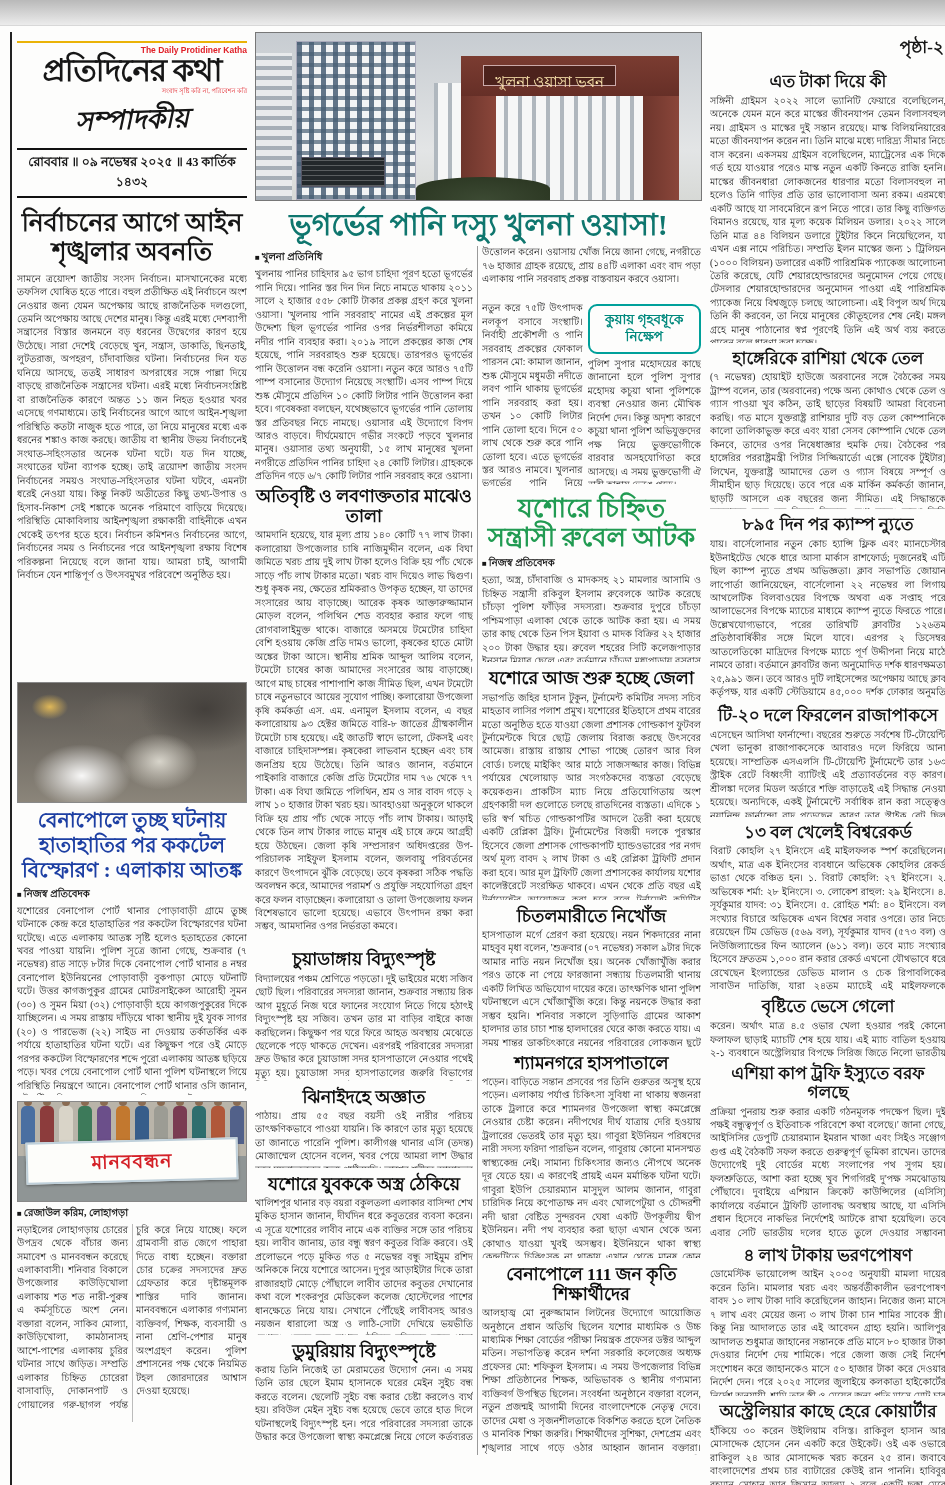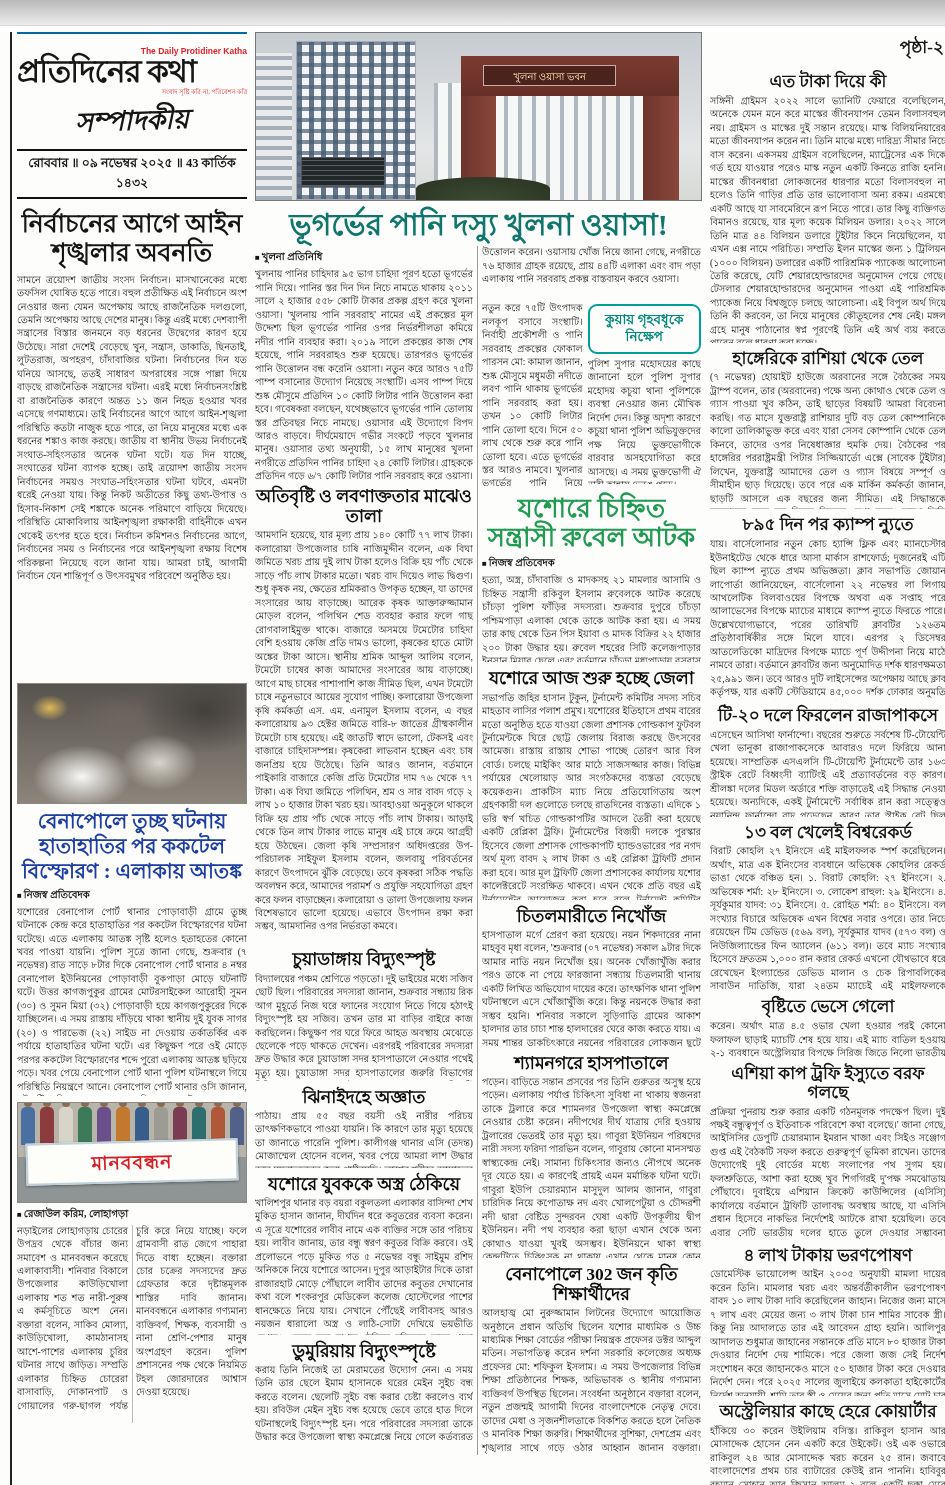--- a/index.html
+++ b/index.html
@@ -13,23 +13,23 @@
   .vr.dark { background:#444; }
 
   
   .body-text { font-size:9.5px; line-height:1.42; text-align:justify; overflow:hidden; color:#1a1a1a; }
   .byline { font-size:10px; font-weight:bold; margin:3px 0 2px 0; }
   .byline::before { content:"■ "; font-size:8px; }
   .subhead { font-weight:bold; text-align:center; font-size:17.5px; line-height:1.15; margin:6px 0 3px 0; color:#0d0d0d; }
 
   
   .col1 { width:237px; flex:0 0 auto; border-left:2px solid #222; padding-left:5px; }
-  .masthead { border-top:2px solid #0369a1; padding-top:12px; position:relative; }
+  .masthead { border-top:2px solid #eab308; padding-top:2px; position:relative;margin-top:9px; }
   .mh-eng { color:#e02028; font-weight:bold; font-size:8.5px; text-align:right; font-family:"Liberation Sans",sans-serif; }
-  .mh-logo { font-size:31px; font-weight:800; text-align:left; line-height:1.05; letter-spacing:-1px; }
+  .mh-logo { font-size:31px; font-weight:800; text-align:center; line-height:1.05; letter-spacing:-1px; }
   .mh-tag { color:#e02028; font-size:6.5px; text-align:right; margin-top:-2px; }
   .mh-script { font-size:27px; font-style:italic; font-weight:bold; text-align:center; transform:rotate(-2deg); margin:2px 0 4px 0; }
   .date-bar { border-top:2px solid #111; border-bottom:2px solid #111; text-align:center; font-weight:bold; font-size:12.5px; padding:3px 0; }
   .ed-head { font-size:25px; font-weight:800; text-align:center; line-height:1.18; margin:10px 0 6px 0; }
   .blue-head { color:#1d3fa3; font-size:20.5px; font-weight:800; text-align:center; line-height:1.22; margin:5px 0 2px 0; }
 
   
   .photo-explosion { height:121px; border:1px solid #888; margin:5px 0 3px 0;
     background:
       radial-gradient(70px 45px at 28% 78%, rgba(255,255,255,.95), transparent 70%),
@@ -63,21 +63,21 @@
                repeating-linear-gradient(0deg, rgba(72,94,116,.7) 0 4px, transparent 4px 11px), #f3f4f5;
     border:1px solid #aab; }
   .bldg2 { position:absolute; left:0; top:12%; width:8%; height:88%;
     background:repeating-linear-gradient(0deg, rgba(100,115,130,.5) 0 4px, transparent 4px 10px), #e8eaec; }
   .bldg3 { position:absolute; left:40%; top:30%; width:52%; height:70%;
     background:repeating-linear-gradient(90deg, rgba(90,105,120,.45) 0 4px, transparent 4px 14px), #f6f7f7; }
   .arch-left { position:absolute; left:46%; top:14%; width:8%; height:86%; background:linear-gradient(90deg,#6d352c,#8a463a); }
   .arch-right { position:absolute; left:87%; top:14%; width:8%; height:86%; background:linear-gradient(90deg,#6d352c,#8a463a); }
   .arch-top { position:absolute; left:46%; top:14%; width:49%; height:24%; background:linear-gradient(#7b3c31,#662f27); }
   .arch-sign { position:absolute; left:51%; top:19%; width:30%; height:13%; background:#4c221c; color:#ffe9b0;
-    font-size:10px; text-align:center; line-height:2.2; border:1px solid #caa; }
+    font-size:15px; text-align:center; line-height:2.2; border:1px solid #caa; }
   .bush { position:absolute; bottom:0; left:36%; width:30%; height:14%; background:radial-gradient(ellipse at 50% 100%, #3c4a33, #28331f); border-radius:50% 50% 0 0; }
   .gate-sign2 { position:absolute; left:10%; bottom:8%; width:19%; height:18%; background:#23282b; border:1px solid #556;
     background-image:repeating-linear-gradient(0deg, rgba(255,255,255,.25) 0 1px, transparent 1px 5px); }
   .lead-head { color:#0f766e; font-size:30px; font-weight:800; text-align:center; line-height:1.04; margin:8px 0 6px 0; }
   .leadcols { display:flex; align-items:stretch; margin-top:2px; }
   .col2 { width:218px; flex:0 0 auto; }
   .col3 { width:219px; flex:0 0 auto; }
 
   .wasa-split { display:flex; gap:5px; }
   .wasa-split .lft { width:47%; }
@@ -200,21 +200,21 @@
 
             <div class="subhead">যশোরে আজ শুরু হচ্ছে জেলা</div>
             <div class="body-text" style="height:208px">সভাপতি জহির হাসান টুকুন, টুর্নামেন্ট কমিটির সদস্য সচিব মাহতাব লাসির পলাশ প্রমুখ। যশোরের ইতিহাসে প্রথম বারের মতো অনুষ্ঠিত হতে যাওয়া জেলা প্রশাসক গোল্ডকাপ ফুটবল টুর্নামেন্টকে ঘিরে ছোট্ট জেলায় বিরাজ করছে উৎসবের আমেজ। রাস্তায় রাস্তায় শোভা পাচ্ছে তোরণ আর বিল বোর্ড। চলছে মাইকিং আর মাঠে সাজসজ্জার কাজ। বিভিন্ন পর্যায়ের খেলোয়াড় আর সংগঠকদের ব্যস্ততা বেড়েছে কয়েকগুন। প্রাকটিস ম্যাচ নিয়ে প্রতিযোগিতায় অংশ গ্রহণকারী দল গুলোতে চলছে রাতদিনের ব্যস্ততা। এদিকে ১ ভরি স্বর্ণ খচিত গোল্ডকাপটির আদলে তৈরী করা হয়েছে একটি রেপ্লিকা ট্রফি। টুর্নামেন্টের বিজয়ী দলকে পুরস্কার হিসেবে জেলা প্রশাসক গোল্ডকাপটি হ্যান্ডওভারের পর নগদ অর্থ মূল্য বাবদ ২ লাখ টাকা ও এই রেপ্লিকা ট্রফিটি প্রদান করা হবে। আর মূল ট্রফিটি জেলা প্রশাসকের কার্যালয় যশোর কালেক্টরেটে সংরক্ষিত থাকবে। এখন থেকে প্রতি বছর এই টুর্নামেন্টের আয়োজন করা হবে বলে টুর্নামেন্ট কমিটির আহ্বায়ক ও জেলা প্রশাসক আজাহারুল ইসলাম গণমাধ্যম কর্মীদের জানান। তিনি বলেন খেলাধুলা একটি জাতিকে শৃঙ্খলা শেখায়, দেশ প্রেম শেখায়, মনুষত্ববোধকে জাগ্রত করে। খেলা ধুলা যত বেশি হবে সামাজিক অবক্ষয় ততো রোধ হবে। যুব সমাজ সংগঠিত থাকবে। সামাজিক দায়বদ্ধতা বোধ তৈরী হবে। গত ১৬ বছর দেশের যুব সমাজকে বিপথগামী করতে পরিকল্পিত ভাবে দেশীয় সব খেলাধুলাকে ধ্বংস করা হয়েছে। ৩৬ জুলাই বিপ্লবের পর নতুন করে দেশের ক্রীড়াঙ্গনকে সাজাতে হচ্ছে। খেলাধুলায় মাঠে ফেরানোর মাধ্যমে যুব সমাজকে মাঠমুখি করা হচ্ছে। তারুণ্যের উৎসব পালনের মাধ্যমে আমরা দেশের তরুণ সমাজকে সংগঠিত করতে কাজ করে যাচ্ছি। কারন তরুণরাই আগামীর ভবিষ্যৎ।</div>
 
             <div class="subhead">চিতলমারীতে নিখোঁজ</div>
             <div class="body-text" style="height:118px">হাসপাতাল মর্গে প্রেরণ করা হয়েছে। নয়ন শিকদারের নানা মাহবুব মৃধা বলেন, 'শুক্রবার (০৭ নভেম্বর) সকাল ৯টার দিকে আমার নাতি নয়ন নিখোঁজ হয়। অনেক খোঁজাখুঁজি করার পরও তাকে না পেয়ে ফারজানা সন্ধ্যায় চিতলমারী থানায় একটি লিখিত অভিযোগ দায়ের করে। তাৎক্ষণিক থানা পুলিশ ঘটনাস্থলে এসে খোঁজাখুঁজি করে। কিন্তু নয়নকে উদ্ধার করা সম্ভব হয়নি। শনিবার সকালে সুড়িগাতি গ্রামের আকাশ হালদার তার চাচা শান্ত হালদারের ঘেরে কাজ করতে যায়। এ সময় শান্তর ডাকচিৎকারে নয়নের পরিবারের লোকজন ছুটে এসে পুলিশে খবর দেয়। পুলিশ লাশ উদ্ধার করে ময়না তদন্তের জন্য বাগেরহাট সদর হাসপাতাল মর্গে প্রেরণ করেছে।' চিতলমারী থানার ভারপ্রাপ্ত কর্মকর্তা (ওসি) রোকেয়া খানম জানান, শিশু নয়ন শিকদারের মরদেহ উদ্ধার করে জিডিমূলে ময়না তদন্তের জন্য বাগেরহাট সদর হাসপাতাল মর্গে প্রেরণ করা হয়েছে। ময়না তদন্তের রিপোর্টের পর প্রয়োজনীয় ব্যবস্থা গ্রহণ করা হবে।</div>
 
             <div class="subhead">শ্যামনগরে হাসপাতালে</div>
             <div class="body-text" style="height:182px">পড়েন। বাড়িতে সন্তান প্রসবের পর তিনি গুরুতর অসুস্থ হয়ে পড়েন। এলাকায় পর্যাপ্ত চিকিৎসা সুবিধা না থাকায় স্বজনরা তাকে ট্রলারে করে শ্যামনগর উপজেলা স্বাস্থ্য কমপ্লেক্সে নেওয়ার চেষ্টা করেন। নদীপথের দীর্ঘ যাত্রায় দেরি হওয়ায় ট্রলারের ভেতরই তার মৃত্যু হয়। গাবুরা ইউনিয়ন পরিষদের নারী সদস্য ফরিদা পারভিন বলেন, গাবুরায় কোনো মানসম্মত স্বাস্থ্যকেন্দ্র নেই। সামান্য চিকিৎসার জন্যও নৌপথে অনেক দূর যেতে হয়। এ কারণেই প্রায়ই এমন মর্মান্তিক ঘটনা ঘটে। গাবুরা ইউপি চেয়ারম্যান মাসুদুল আলম জানান, গাবুরা চারিদিক নিয়ে কপোতাক্ষ নদ এবং খোলপেটুয়া ও চৌদ্দরশী নদী দ্বারা বেষ্টিত সুন্দরবন ঘেষা একটি উপকূলীয় দ্বীপ ইউনিয়ন। নদী পথ ব্যবহার করা ছাড়া এখান থেকে অন্য কোথাও যাওয়া খুবই অসম্ভব। ইউনিয়নে থাকা স্বাস্থ্য কেন্দ্রটিতে চিকিৎসক না থাকায় এখান থেকে মানুষ কোন চিকিৎসা সেবা পায় না। ফলে কারো কোন অসুবিধা হলেই প্রথমে নদীপথ ব্যবহার করে তাকে উপজেলা স্বাস্থ্য কমপ্লেক্স নিতে হয়। ফলে দ্রুত স্বাস্থ্য সেবা না পাওয়ায় অনেকে পথেই মারা যায়। ফারুক হোসেনের স্ত্রীর ক্ষেত্রে একই ঘটনা ঘটেছে। তিনি উপকূলীয় এলাকার সাধারণ মানুষের সুবিধার্থে ইউনিয়নের স্বাস্থ্যসেবা কেন্দ্রগুলিতে দ্রুত ডাক্তারসহ প্রয়োজনীয় জনবল নিয়োগের দাবি জানান। স্থানীয়রা জানান, নিরাপদ সড়ক ও উন্নত স্বাস্থ্যসেবা না থাকায় গর্ভবতী নারীরা সবচেয়ে বেশি ঝুঁকিতে রয়েছেন। তঁরা দ্রুত চিকিৎসা অবকাঠামো উন্নয়নের দাবি জানিয়েছেন।</div>
 
-            <div class="subhead">বেনাপোলে 302 জন কৃতি শিক্ষার্থীদের</div>
+            <div class="subhead">বেনাপোলে 111 জন কৃতি শিক্ষার্থীদের</div>
             <div class="body-text" style="height:148px">আলহাজ্ব মো নুরুজ্জামান লিটনের উদ্যোগে আয়োজিত অনুষ্ঠানে প্রধান অতিথি ছিলেন যশোর মাধ্যমিক ও উচ্চ মাধ্যমিক শিক্ষা বোর্ডের পরীক্ষা নিয়ন্ত্রক প্রফেসর ডক্টর আব্দুল মতিন। সভাপতিত্ব করেন দর্শনা সরকারি কলেজের অধ্যক্ষ প্রফেসর মো: শফিকুল ইসলাম। এ সময় উপজেলার বিভিন্ন শিক্ষা প্রতিষ্ঠানের শিক্ষক, অভিভাবক ও স্থানীয় গণ্যমান্য ব্যক্তিবর্গ উপস্থিত ছিলেন। সংবর্ধনা অনুষ্ঠানে বক্তারা বলেন, নতুন প্রজন্মই আগামী দিনের বাংলাদেশকে নেতৃত্ব দেবে। তাদের মেধা ও সৃজনশীলতাকে বিকশিত করতে হলে নৈতিক ও মানবিক শিক্ষা জরুরি। শিক্ষার্থীদের সুশিক্ষা, দেশপ্রেম এবং শৃঙ্খলার সাথে গড়ে ওঠার আহ্বান জানান বক্তারা। আয়োজক আলহাজ্ব মো: নুরুজ্জামান লিটন বলেন, কৃতী শিক্ষার্থীরা শার্শার গর্ব। তারা ভবিষ্যতে দেশের জন্য কাজ করবে, এটিই আমাদের প্রত্যাশা। তাদেরকে উৎসাহিত ও অনুপ্রাণিত করতেই এ আয়োজন। সংবর্ধিত শিক্ষার্থীরা জানান, এমন স্বীকৃতি তাদের পড়াশোনায় আরও উৎসাহ যোগাবে। অনুষ্ঠানে উপজেলা যুবদলের আহ্বায়ক মোস্তাফিজ্জোহা সেলিমের সঞ্চালনায় অন্যান্যের মধ্যে বক্তব্য রাখেন, সহকারী পুলিশ সুপার আরিফ হোসেন, উপজেলা সহকারী কমিশনার (ভূমি) নিয়াজ মাখদুম, বেনাপোল পোর্ট থানার ভারপ্রাপ্ত ওসি মানিক কুমার সাহা প্রমুখ।</div>
           </div>
         </div>
       </div>
 
       <div class="vr"></div>
 
       <div class="col4">
         <div class="pageno">পৃষ্ঠা-২</div>
 

